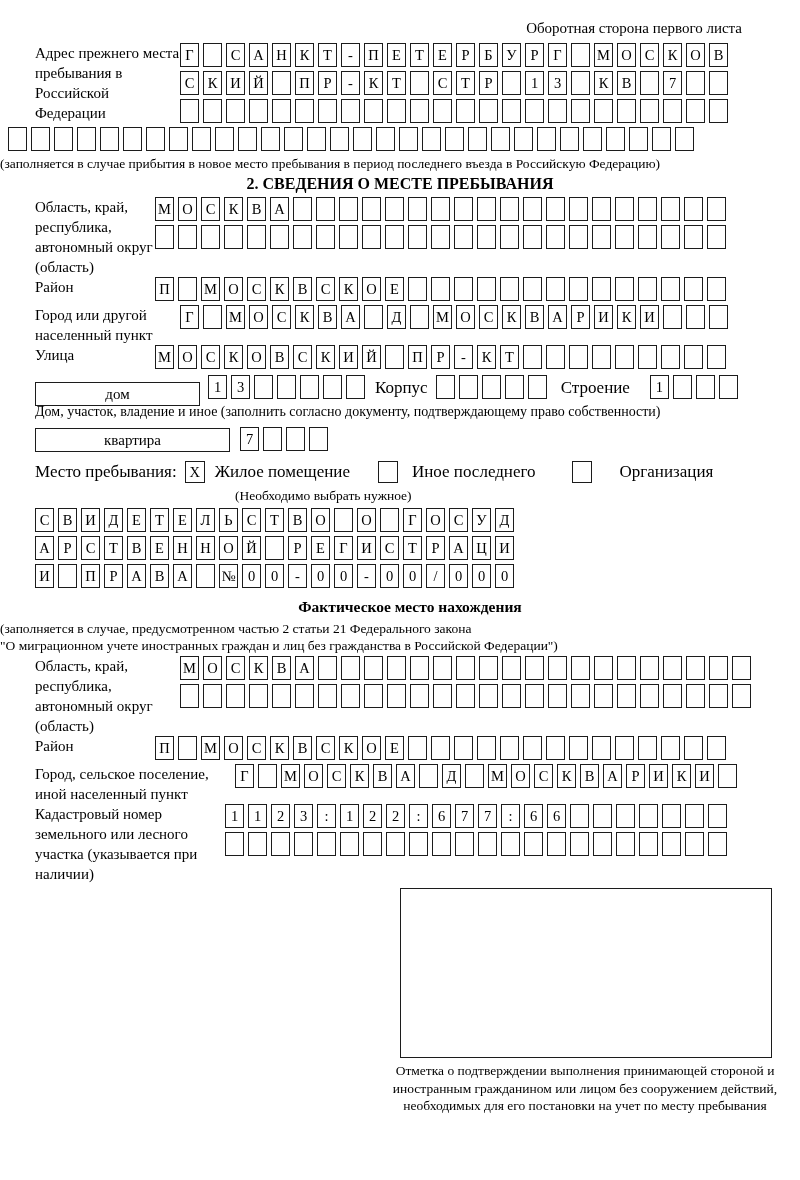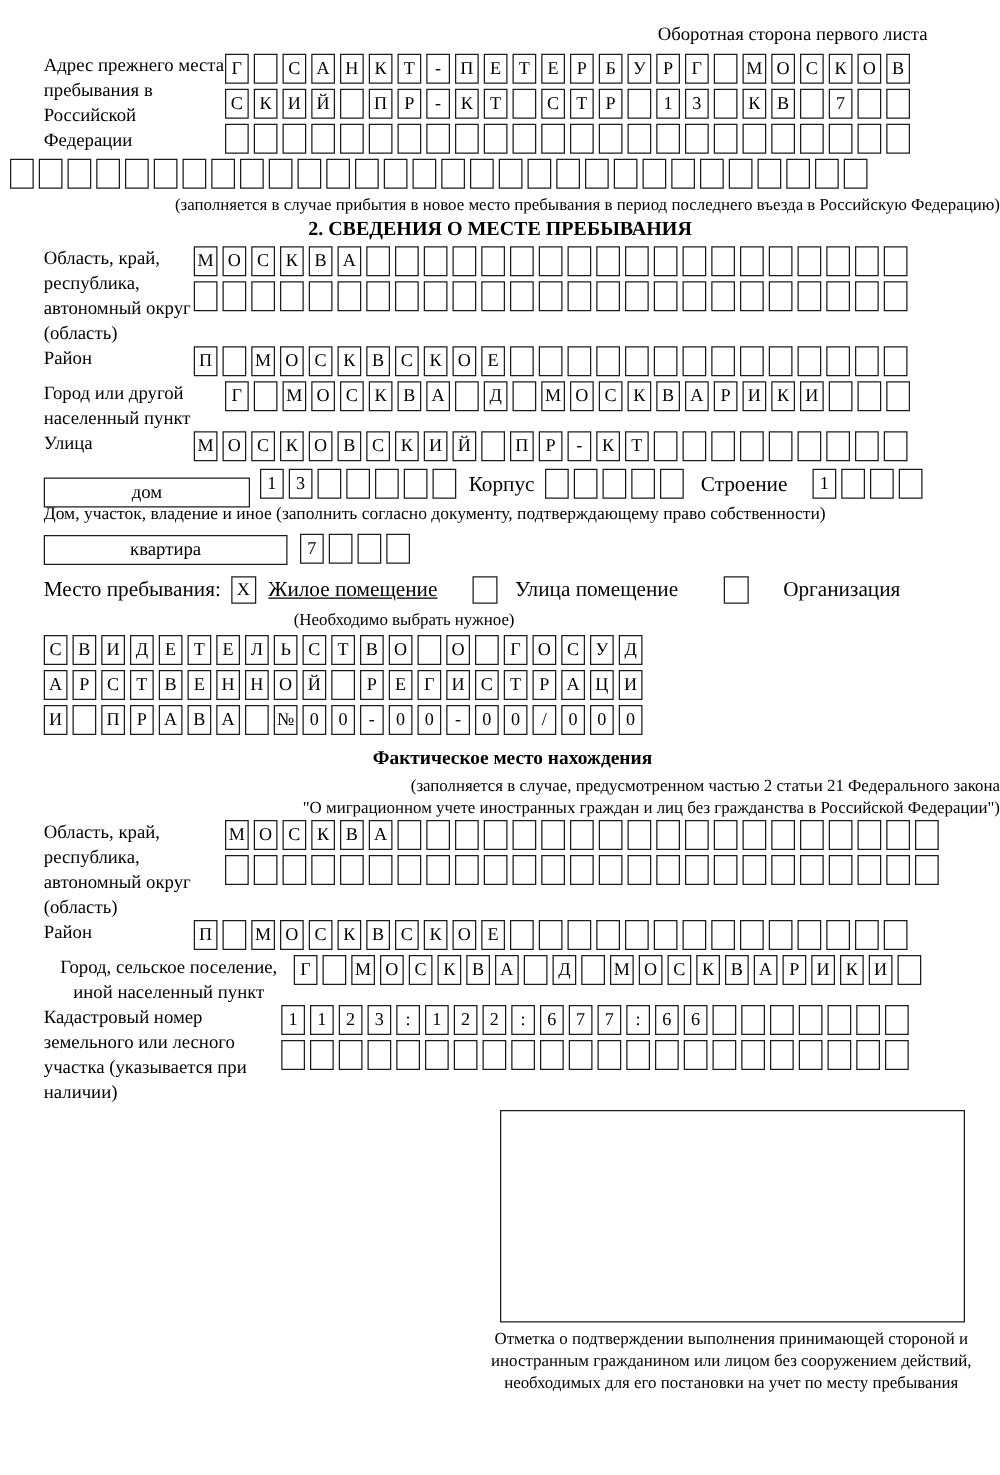--- a/index.html
+++ b/index.html
@@ -5,21 +5,21 @@
   html,body{margin:0;padding:0;background:#ffffff;}
   body{width:800px;height:1180px;font-family:"Liberation Serif", serif;color:#000;overflow:hidden;}
   .page{width:800px;height:1180px;position:relative;}
   .header-note{font-size:15px;text-align:right;padding:20px 58px 0 0;}
   .cellrow{display:flex;height:26px;margin-bottom:2px;}
   .cell{box-sizing:border-box;flex:none;width:19px;height:24px;border:1.5px solid #1c1c1c;margin-right:4px;
         display:inline-flex;align-items:center;justify-content:center;font-size:14.5px;}
   .fieldblock{display:flex;align-items:flex-start;margin-left:35px;}
   .flabel{flex:none;font-size:15px;line-height:20px;}
   .rows{flex:none;}
-  .caption-center{font-size:13.5px;text-align:right;line-height:17px;}
+  .caption-center{font-size:13.5px;text-align:left;line-height:17px;}
   .caption-left{font-size:14px;margin-left:35px;line-height:18px;}
   .sec-title{font-size:16px;font-weight:bold;text-align:center;margin:3px 0 4px 0;}
   .sub-title{font-size:15.5px;font-weight:bold;text-align:center;margin:6px 0 4px 0;padding-left:20px;}
   .bigbox{box-sizing:border-box;flex:none;border:1.5px solid #1c1c1c;height:24px;display:inline-flex;
           align-items:center;justify-content:center;font-size:15px;}
   .inline-row{display:flex;align-items:center;margin-left:35px;height:30px;}
   .checkbox{box-sizing:border-box;flex:none;width:20px;height:22px;border:1.5px solid #1c1c1c;
             display:inline-flex;align-items:center;justify-content:center;font-size:14.5px;}
   .opt-label{font-size:17px;}
   .hint{font-size:13.5px;margin-left:235px;line-height:17px;}
@@ -342,23 +342,23 @@
         <span class="cell">7</span>
         <span class="cell"></span>
         <span class="cell"></span>
         <span class="cell"></span>
       </div>
   </div>
 
   <div class="inline-row mt2">
     <div class="opt-label">Место пребывания:</div>
     <div class="checkbox" style="margin-left:8px;">X</div>
-    <div class="opt-label" style="margin-left:10px;text-decoration:underline;">Жилое помещение</div>
+    <div class="opt-label" style="margin-left:10px;">Жилое помещение</div>
     <div class="checkbox" style="margin-left:28px;"></div>
-    <div class="opt-label" style="margin-left:14px;">Улица помещение</div>
+    <div class="opt-label" style="margin-left:14px;">Иное последнего</div>
     <div class="checkbox" style="margin-left:36px;"></div>
     <div class="opt-label" style="margin-left:28px;">Организация</div>
   </div>
   <div class="hint">(Необходимо выбрать нужное)</div>
 
   <div class="fieldblock mt4">
     <div class="rows">
       <div class="cellrow">
           <span class="cell">С</span>
           <span class="cell">В</span>
@@ -520,21 +520,21 @@
         <span class="cell"></span>
         <span class="cell"></span>
         <span class="cell"></span>
         <span class="cell"></span>
         <span class="cell"></span>
         <span class="cell"></span>
       </div>
   </div>
 
   <div class="fieldblock">
-    <div class="flabel" style="width:200px;text-align:center;">Город, сельское поселение, иной населенный пункт</div>
+    <div class="flabel" style="width:200px;">Город, сельское поселение, иной населенный пункт</div>
     <div class="cellrow">
         <span class="cell">Г</span>
         <span class="cell"></span>
         <span class="cell">М</span>
         <span class="cell">О</span>
         <span class="cell">С</span>
         <span class="cell">К</span>
         <span class="cell">В</span>
         <span class="cell">А</span>
         <span class="cell"></span>

